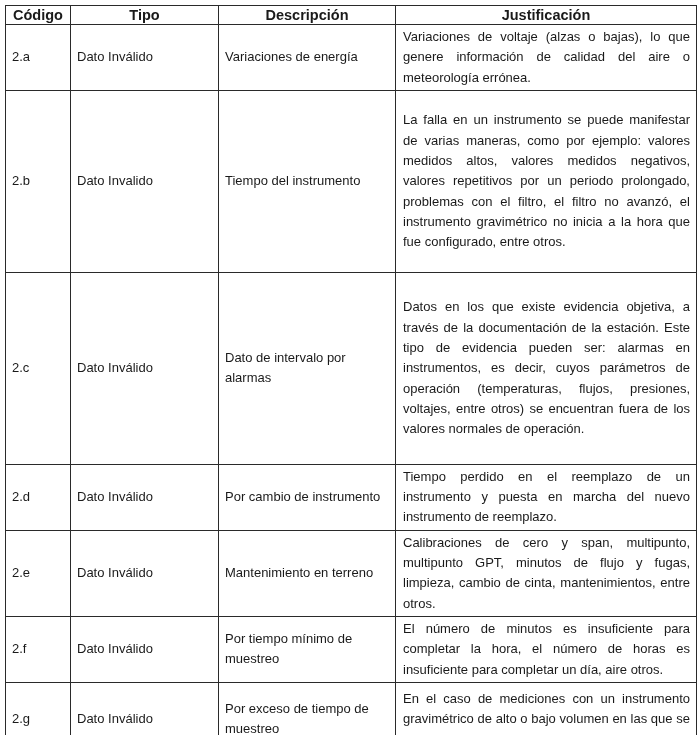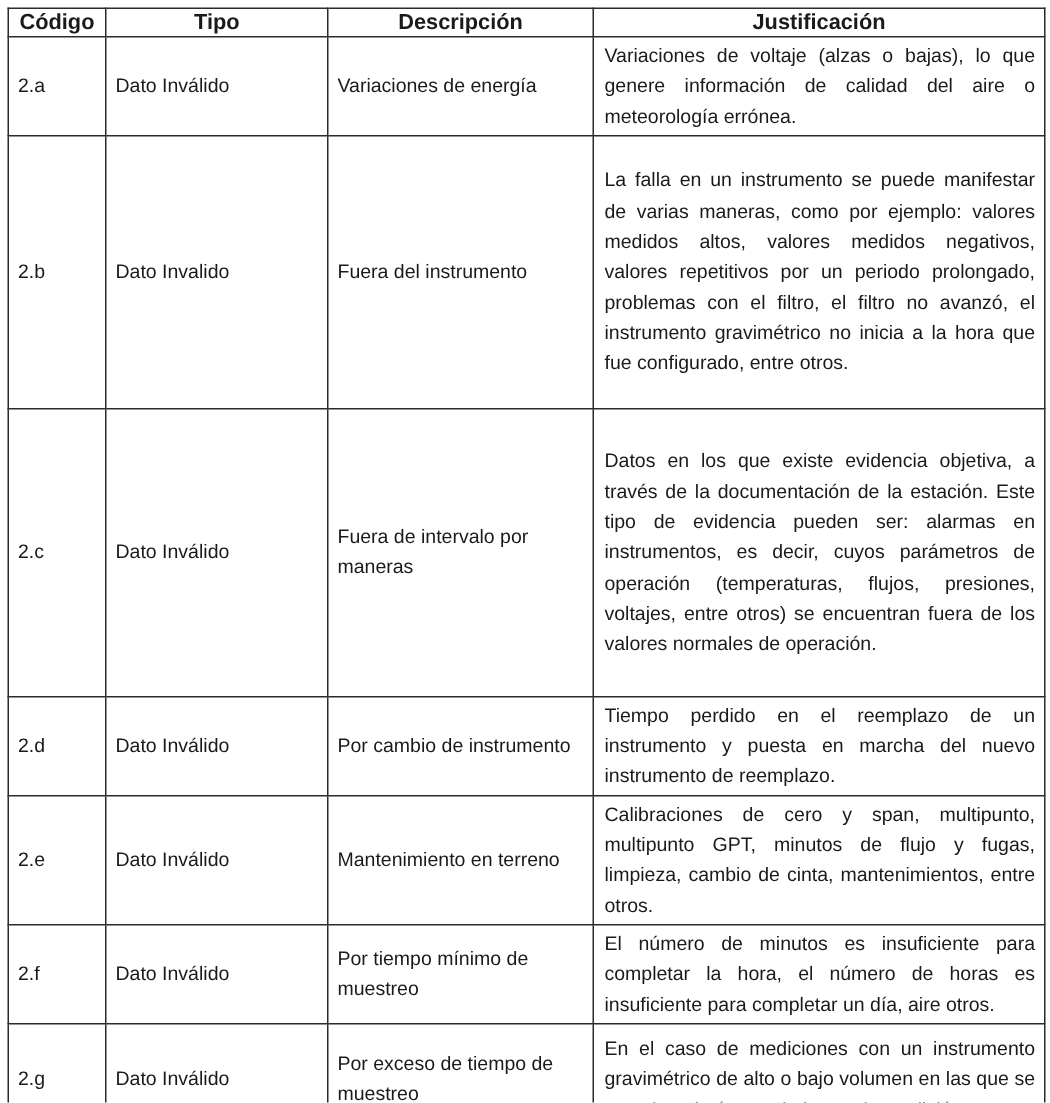--- a/index.html
+++ b/index.html
@@ -36,27 +36,27 @@
   <tbody>
     <tr class="r0">
       <td class="c">2.a</td>
       <td class="c">Dato Inválido</td>
       <td class="c">Variaciones de energía</td>
       <td class="j">Variaciones de voltaje (alzas o bajas), lo que genere información de calidad del aire o meteorología errónea.</td>
     </tr>
     <tr class="r1">
       <td class="c">2.b</td>
       <td class="c">Dato Invalido</td>
-      <td class="c">Fuera del instrumento</td>
+      <td class="c">Tiempo del instrumento</td>
       <td class="j">La falla en un instrumento se puede manifestar de varias maneras, como por ejemplo: valores medidos altos, valores medidos negativos, valores repetitivos por un periodo prolongado, problemas con el filtro, el filtro no avanzó, el instrumento gravimétrico no inicia a la hora que fue configurado, entre otros.</td>
     </tr>
     <tr class="r2">
       <td class="c">2.c</td>
       <td class="c">Dato Inválido</td>
-      <td class="c">Fuera de intervalo por maneras</td>
+      <td class="c">Dato de intervalo por alarmas</td>
       <td class="j">Datos en los que existe evidencia objetiva, a través de la documentación de la estación. Este tipo de evidencia pueden ser: alarmas en instrumentos, es decir, cuyos parámetros de operación (temperaturas, flujos, presiones, voltajes, entre otros) se encuentran fuera de los valores normales de operación.</td>
     </tr>
     <tr class="r3">
       <td class="c">2.d</td>
       <td class="c">Dato Inválido</td>
       <td class="c">Por cambio de instrumento</td>
       <td class="j">Tiempo perdido en el reemplazo de un instrumento y puesta en marcha del nuevo instrumento de reemplazo.</td>
     </tr>
     <tr class="r4">
       <td class="c">2.e</td>

